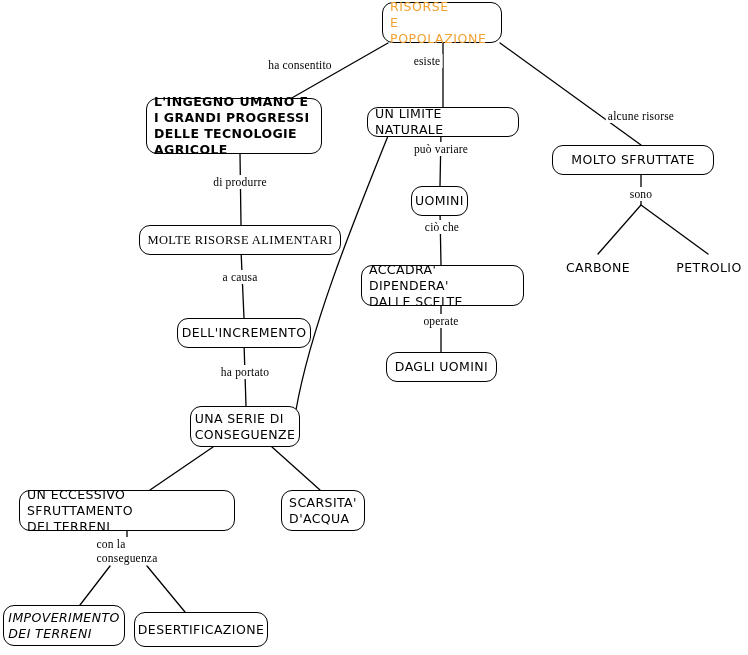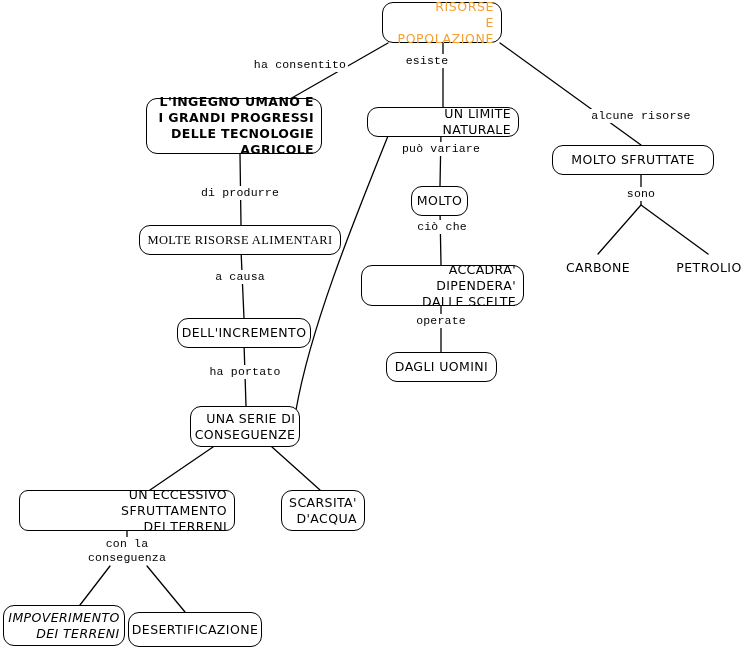--- a/index.html
+++ b/index.html
@@ -25,47 +25,47 @@
   }
   .node {
     position: absolute;
     box-sizing: border-box;
     border: 1.6px solid #000000;
     border-radius: 11px;
     background: #ffffff;
     display: flex;
     align-items: center;
     justify-content: center;
-    text-align: right;
+    text-align: left;
     font-family: "DejaVu Sans", sans-serif;
     font-size: 12.5px;
     line-height: 16px;
     letter-spacing: 0.4px;
     color: #000000;
     z-index: 2;
     padding: 14px 7px;
   }
   .node.root {
     color: #F2A132;
     letter-spacing: 0.6px;
   }
   .node.plain {
     border: none;
     background: transparent;
     border-radius: 0;
   }
   .edge-label {
     position: absolute;
-    font-family: Liberation Mono, monospace;
+    font-family: Liberation Serif, serif;
     font-size: 11.5px;
     line-height: 14px;
     letter-spacing: 0.2px;
     color: #000000;
     background: #ffffff;
-    text-align: center;
+    text-align: left;
     white-space: nowrap;
     padding: 0 2px;
     z-index: 3;
   }
 </style>
 </head>
 <body>
 
 <div id="canvas">
 
@@ -88,39 +88,39 @@
         <path d="M 127 531 L 127 540 M 110 566 L 80 605"></path>
         <path d="M 147 566 L 185 612"></path>
       </g>
   </svg>
 
   <div id="nodes-layer">
       <div class="node root" style="left: 382px; top: 2px; width: 120px; height: 41px;">RISORSE<br>E POPOLAZIONE</div>
       <div class="node" style="left: 146px; top: 98px; width: 176px; height: 56px; font-weight: bold;">L'INGEGNO UMANO E<br>I GRANDI PROGRESSI<br>DELLE TECNOLOGIE AGRICOLE</div>
       <div class="node" style="left: 367px; top: 107px; width: 152px; height: 25px;">UN LIMITE NATURALE</div>
       <div class="node" style="left: 552px; top: 145px; width: 162px; height: 25px;">MOLTO SFRUTTATE</div>
-      <div class="node" style="left: 411px; top: 186px; width: 57px; height: 25px;">MOLTO</div>
+      <div class="node" style="left: 411px; top: 186px; width: 57px; height: 25px;">UOMINI</div>
       <div class="node" style="left: 139px; top: 225px; width: 202px; height: 25px; font-family: Liberation Serif, serif;">MOLTE RISORSE ALIMENTARI</div>
       <div class="node plain" style="left: 561px; top: 254px; width: 74px; height: 20px;">CARBONE</div>
       <div class="node plain" style="left: 672px; top: 254px; width: 74px; height: 20px;">PETROLIO</div>
       <div class="node" style="left: 361px; top: 265px; width: 163px; height: 41px;">ACCADRA' DIPENDERA'<br>DALLE SCELTE</div>
       <div class="node" style="left: 177px; top: 318px; width: 134px; height: 25px;">DELL'INCREMENTO</div>
       <div class="node" style="left: 386px; top: 352px; width: 111px; height: 25px;">DAGLI UOMINI</div>
       <div class="node" style="left: 190px; top: 406px; width: 110px; height: 41px;">UNA SERIE DI<br>CONSEGUENZE</div>
-      <div class="node" style="left: 19px; top: 490px; width: 216px; height: 41px; border-radius: 9px;">UN ECCESSIVO SFRUTTAMENTO<br>DEI TERRENI</div>
+      <div class="node" style="left: 19px; top: 490px; width: 216px; height: 41px;">UN ECCESSIVO SFRUTTAMENTO<br>DEI TERRENI</div>
       <div class="node" style="left: 281px; top: 490px; width: 84px; height: 41px;">SCARSITA'<br>D'ACQUA</div>
       <div class="node" style="left: 3px; top: 605px; width: 122px; height: 41px; font-style: italic;">IMPOVERIMENTO<br>DEI TERRENI</div>
-      <div class="node" style="left: 128px; top: 612px; width: 134px; height: 35px;">DESERTIFICAZIONE</div>
+      <div class="node" style="left: 134px; top: 612px; width: 134px; height: 35px;">DESERTIFICAZIONE</div>
     </div>
   <div id="labels-layer">
       <div class="edge-label" style="left: 300px; top: 65px; transform: translate(-50%, -50%);">ha consentito</div>
       <div class="edge-label" style="left: 427px; top: 61px; transform: translate(-50%, -50%);">esiste</div>
       <div class="edge-label" style="left: 641px; top: 116px; transform: translate(-50%, -50%);">alcune risorse</div>
       <div class="edge-label" style="left: 441px; top: 149px; transform: translate(-50%, -50%);">può variare</div>
-      <div class="edge-label" style="left: 240px; top: 182px; transform: translate(-50%, -50%); margin-top: 11px;">di produrre</div>
+      <div class="edge-label" style="left: 240px; top: 182px; transform: translate(-50%, -50%);">di produrre</div>
       <div class="edge-label" style="left: 641px; top: 194px; transform: translate(-50%, -50%);">sono</div>
       <div class="edge-label" style="left: 442px; top: 227px; transform: translate(-50%, -50%);">ciò che</div>
       <div class="edge-label" style="left: 240px; top: 277px; transform: translate(-50%, -50%);">a causa</div>
       <div class="edge-label" style="left: 441px; top: 321px; transform: translate(-50%, -50%);">operate</div>
       <div class="edge-label" style="left: 245px; top: 372px; transform: translate(-50%, -50%);">ha portato</div>
       <div class="edge-label" style="left: 127px; top: 551px; transform: translate(-50%, -50%);">con la<br>conseguenza</div>
     </div>
 
 </div>
 

